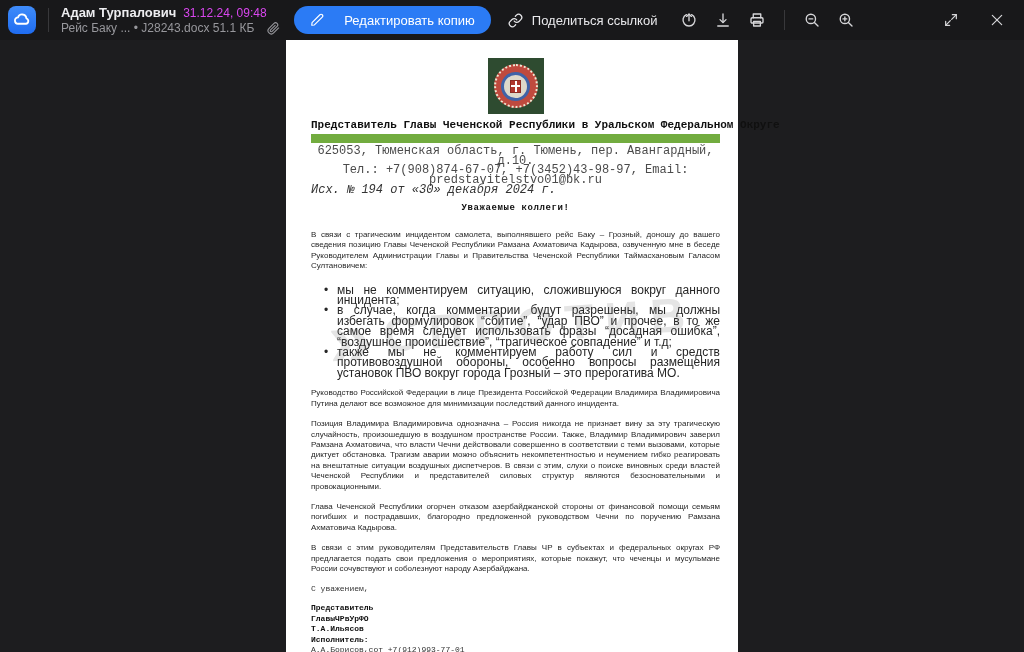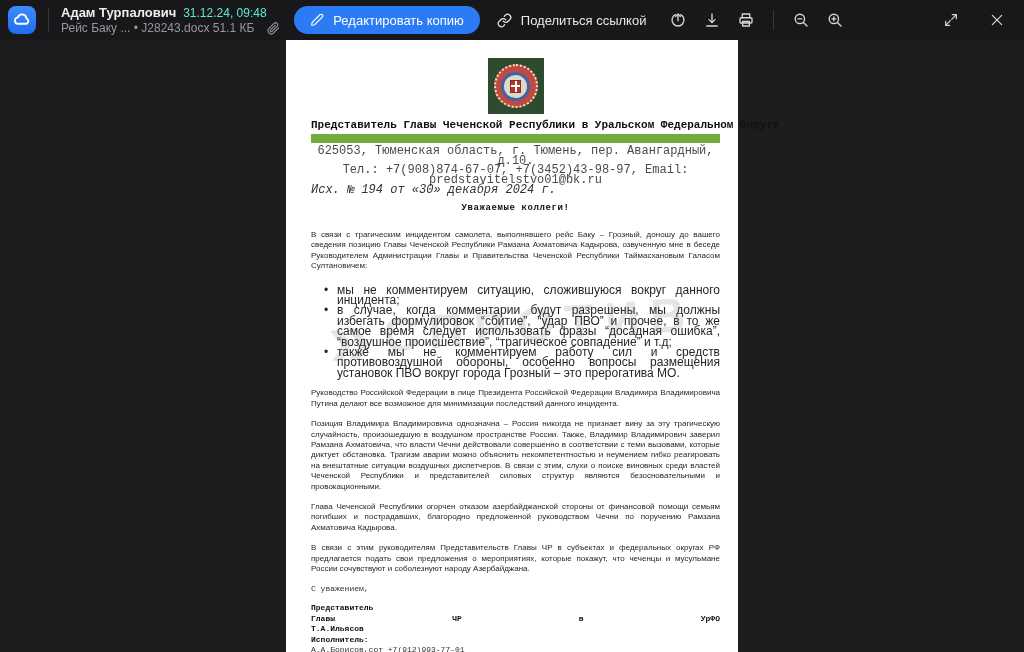--- a/index.html
+++ b/index.html
@@ -17,26 +17,26 @@
   }
   .tb-left{display:flex;align-items:center;min-width:262px;}
   .app-logo{
     width:28px;height:28px;border-radius:8px;flex:0 0 auto;
     background:linear-gradient(180deg,#3f8cfa,#1f6cf1);
     display:flex;align-items:center;justify-content:center;cursor:pointer;
   }
   .tb-divider{width:1px;height:24px;background:#38383b;margin:0 12px;}
   .file-meta{display:flex;flex-direction:column;justify-content:center;}
   .fm-row1{font-size:13px;color:#ededf0;font-weight:700;line-height:15px;white-space:nowrap;}
-  .fm-time{color:#5eead4;font-weight:400;font-size:12px;margin-left:7px;}
+  .fm-time{color:#d946ef;font-weight:400;font-size:12px;margin-left:7px;}
   .fm-row2{font-size:12px;color:#97979c;line-height:14px;display:flex;align-items:center;gap:13px;white-space:nowrap;}
   .tb-center{display:flex;align-items:center;margin-left:14px;gap:4px;}
   .edit-btn{
     height:28px;border:none;border-radius:15px;background:#2b7bf5;color:#fff;
-    font-size:13px;font-family:inherit;display:flex;align-items:center;gap:9px;
+    font-size:13px;font-family:inherit;display:flex;align-items:center;gap:20px;
     padding:0 16px;cursor:pointer;white-space:nowrap;
   }
   .share-btn{
     display:flex;align-items:center;gap:9px;color:#e9e9ec;font-size:13px;
     padding:0 13px;height:28px;cursor:pointer;white-space:nowrap;border-radius:6px;
   }
   .icon-btn{
     width:30px;height:30px;display:flex;align-items:center;justify-content:center;
     border-radius:6px;cursor:pointer;flex:0 0 auto;
   }
@@ -89,21 +89,21 @@
   .doc-body p.first{margin-top:16px;}
   ul.bullets{margin:13px 0 10px;padding:0;list-style:none;}
   ul.bullets li{
     position:relative;padding-left:26px;font-size:12px;line-height:10.4px;
     text-align:justify;color:#262626;
   }
   ul.bullets li::before{content:"•";position:absolute;left:13px;top:0;}
   .closing{font-family:"Liberation Mono",monospace;font-size:8px;color:#333;line-height:10px;}
   .sig{font-family:"Liberation Mono",monospace;font-size:8px;font-weight:700;color:#111;
     margin-top:9px;line-height:10.5px;}
-  .sig-justify{display:flex;justify-content:space-between;}
+  .sig-justify{display:flex;}
   .sig-exec{font-weight:400;color:#333;}
 
   
   .watermark{
     position:absolute;left:4px;right:4px;top:248px;z-index:2;
     display:flex;align-items:center;justify-content:center;gap:8px;
     transform:rotate(-4deg);color:rgba(95,95,95,.16);
     pointer-events:none;font-weight:700;user-select:none;
   }
   .wm-chevron{font-size:78px;line-height:1;letter-spacing:-18px;margin-right:22px;}

